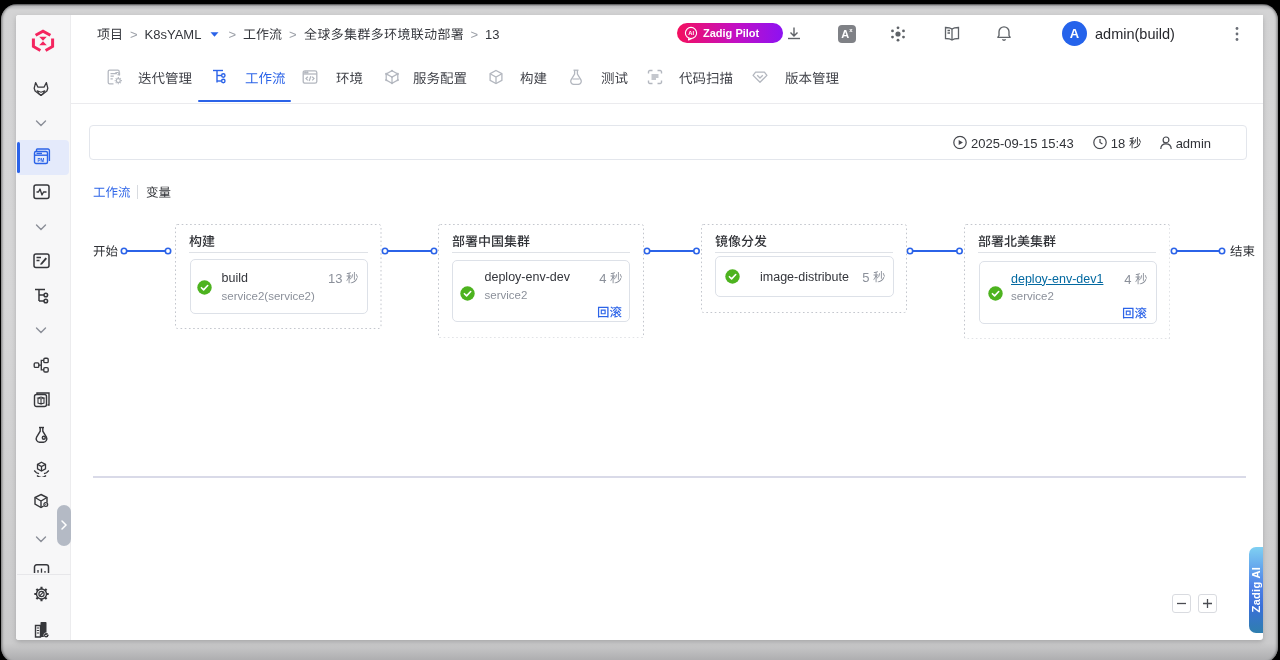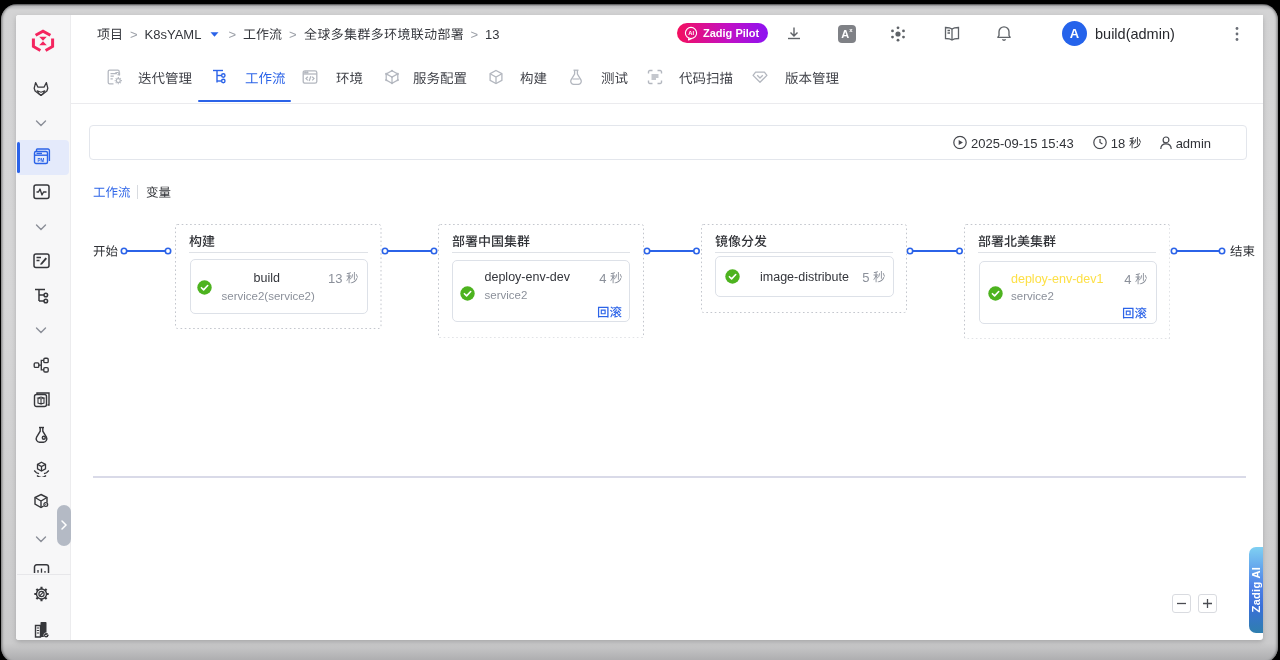--- a/index.html
+++ b/index.html
@@ -239,21 +239,21 @@
         <use href="#g25" x="6162"></use>
         <use href="#g8" x="7188"></use>
         <use href="#g36" x="8215"></use>
         <use href="#g5" x="9242"></use>
         <use href="#g39" x="10269"></use>
         <use href="#g34" x="11296"></use>
       </svg>
       <span style="font:400 13px 'Liberation Sans',sans-serif;color:#9ca0a8;">&gt;</span>
       <span style="font:500 13px 'Liberation Sans',sans-serif;color:#34363c;">13</span>
     </div>
-    <div style="position:absolute;left:677px;top:23px;width:91px;height:20px;border-radius:10px;box-sizing:border-box;
+    <div style="position:absolute;left:677px;top:23px;width:106px;height:20px;border-radius:10px;box-sizing:border-box;
 background:linear-gradient(90deg,#f40f5e,#c210c3 55%,#8d12f2);display:flex;align-items:center;padding-left:7px">
 <svg width="14" height="15" viewBox="0 0 14 15">
         <g stroke="#fff" stroke-width="1.1" fill="none">
           <circle cx="7" cy="7" r="5.6"></circle>
 <path d="M4.6 12.2 L4.6 14 L7.6 12.55" stroke-linejoin="round"></path>
         </g>
 <text x="7.2" y="9.3" font-family="Liberation Sans" font-size="5.8" font-weight="bold" fill="#fff" text-anchor="middle">AI</text>
       </svg>
 <span style="font:700 11px &quot;Liberation Sans&quot;,sans-serif;color:#fff;margin-left:5px">Zadig Pilot</span>
     </div>
@@ -287,21 +287,21 @@
     </svg>
     <svg style="position:absolute;left:996px;top:25px;" width="16" height="17" viewBox="0 0 16 17" fill="none">
       <g stroke="#5f6368" stroke-width="1.35" fill="none">
 <path d="M8 1.8 A5 5 0 0 1 13 6.8 V10.5 L14.2 12.3 H1.8 L3 10.5 V6.8 A5 5 0 0 1 8 1.8 Z" stroke-linejoin="round"></path>
 <path d="M6.5 14.2 A1.6 1.6 0 0 0 9.5 14.2"></path>
       </g>
     </svg>
     <div style="position:absolute;left:1062px;top:21px;width:25px;height:25px;border-radius:50%;background:#2563eb;
 display:flex;align-items:center;justify-content:center;font:700 13px &quot;Liberation Sans&quot;,sans-serif;color:#fff">A</div>
     <div style="position:absolute;left:1095px;top:33.5px;transform:translateY(-50%);display:flex;align-items:center;white-space:nowrap;">
-      <span style="font:400 14.5px 'Liberation Sans',sans-serif;color:#28292e;">build(admin)</span>
+      <span style="font:400 14.5px 'Liberation Sans',sans-serif;color:#28292e;">admin(build)</span>
     </div>
     <svg style="position:absolute;left:1234px;top:26px;" width="6" height="16" viewBox="0 0 6 16" fill="none">
       <g fill="#6a6e76">
         <circle cx="3" cy="2.5" r="1.4"></circle>
         <circle cx="3" cy="8" r="1.4"></circle>
         <circle cx="3" cy="13.5" r="1.4"></circle>
       </g>
     </svg>
     <div style="position:absolute;left:71px;top:51px;width:1192px;height:52px;background:#fff;border-bottom:1px solid #ebebee"></div>
     <svg style="position:absolute;left:107px;top:69px;" width="16" height="16" viewBox="0 0 16 16" fill="none">
@@ -524,21 +524,21 @@
         <use href="#m12" x="0"></use>
         <use href="#m10" x="1000"></use>
       </svg>
     </div>
     <div style="position:absolute;left:189px;top:251.5px;width:178.5px;height:1px;background:#dfe2e7"></div>
     <div style="position:absolute;left:189.5px;top:259px;width:178px;height:55px;background:#fff;border:1px solid #dde1e8;border-radius:5px;box-sizing:border-box"></div>
     <svg style="position:absolute;left:197.0px;top:279.5px" width="15" height="15" viewBox="0 0 15 15">
       <circle cx="7.5" cy="7.5" r="7.2" fill="#4db31f"></circle>
       <path d="M4.4 7.7 L6.6 9.9 L10.7 5.5" stroke="#fff" stroke-width="1.6" fill="none" stroke-linecap="round" stroke-linejoin="round"></path>
     </svg>
-    <div style="position:absolute;left:221.5px;top:277.5px;transform:translateY(-50%);display:flex;align-items:center;white-space:nowrap;margin-left:32px;">
+    <div style="position:absolute;left:221.5px;top:277.5px;transform:translateY(-50%);display:flex;align-items:center;white-space:nowrap;">
       <span style="font:400 12.5px 'Liberation Sans',sans-serif;color:#33353b;">build</span>
     </div>
     <div style="position:absolute;left:221.5px;top:295.5px;transform:translateY(-50%);display:flex;align-items:flex-end;white-space:nowrap;">
       <span style="font:400 11.5px 'Liberation Sans',sans-serif;color:#8b909a;">service2(service2)</span>
     </div>
     <div style="position:absolute;right:922px;top:277.5px;transform:translateY(-50%);display:flex;align-items:center;white-space:nowrap;">
       <span style="font:400 13px 'Liberation Sans',sans-serif;color:#8b909a;">13</span>
       <span style="width:3px"></span>
       <svg class="k" style="width:12.5px;height:12.5px" viewBox="0 0 1000 1000" preserveAspectRatio="xMinYMid" fill="#8b909a">
         <use href="#g30" x="0"></use>
@@ -622,21 +622,21 @@
         <use href="#m17" x="5000"></use>
       </svg>
     </div>
     <div style="position:absolute;left:977.5px;top:251.5px;width:178.5px;height:1px;background:#dfe2e7"></div>
     <div style="position:absolute;left:978.5px;top:261px;width:178px;height:62.5px;background:#fff;border:1px solid #dde1e8;border-radius:5px;box-sizing:border-box"></div>
     <svg style="position:absolute;left:987.5px;top:286.0px" width="15" height="15" viewBox="0 0 15 15">
       <circle cx="7.5" cy="7.5" r="7.2" fill="#4db31f"></circle>
       <path d="M4.4 7.7 L6.6 9.9 L10.7 5.5" stroke="#fff" stroke-width="1.6" fill="none" stroke-linecap="round" stroke-linejoin="round"></path>
     </svg>
     <div style="position:absolute;left:1011px;top:278.5px;transform:translateY(-50%);display:flex;align-items:center;white-space:nowrap;">
-      <span style="font:400 12.5px 'Liberation Sans',sans-serif;color:#fde047;">deploy-env-dev1</span>
+      <span style="font:400 12.5px 'Liberation Sans',sans-serif;color:#0369a1;text-decoration:underline;">deploy-env-dev1</span>
     </div>
     <div style="position:absolute;left:1011px;top:295.5px;transform:translateY(-50%);display:flex;align-items:center;white-space:nowrap;">
       <span style="font:400 11.5px 'Liberation Sans',sans-serif;color:#8b909a;">service2</span>
     </div>
     <div style="position:absolute;right:133px;top:278.5px;transform:translateY(-50%);display:flex;align-items:center;white-space:nowrap;">
       <span style="font:400 13px 'Liberation Sans',sans-serif;color:#8b909a;">4</span>
       <span style="width:3px"></span>
       <svg class="k" style="width:12.5px;height:12.5px" viewBox="0 0 1000 1000" preserveAspectRatio="xMinYMid" fill="#8b909a">
         <use href="#g30" x="0"></use>
       </svg>

